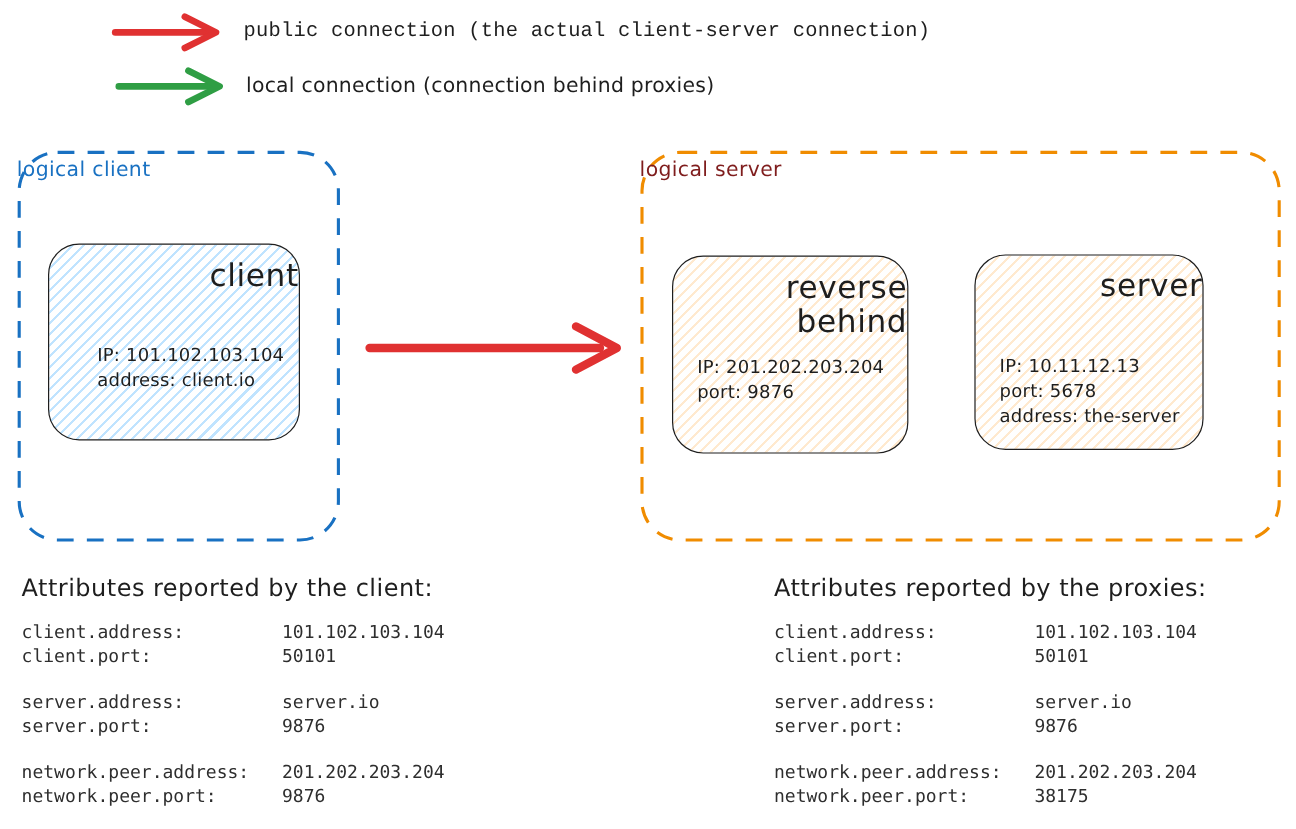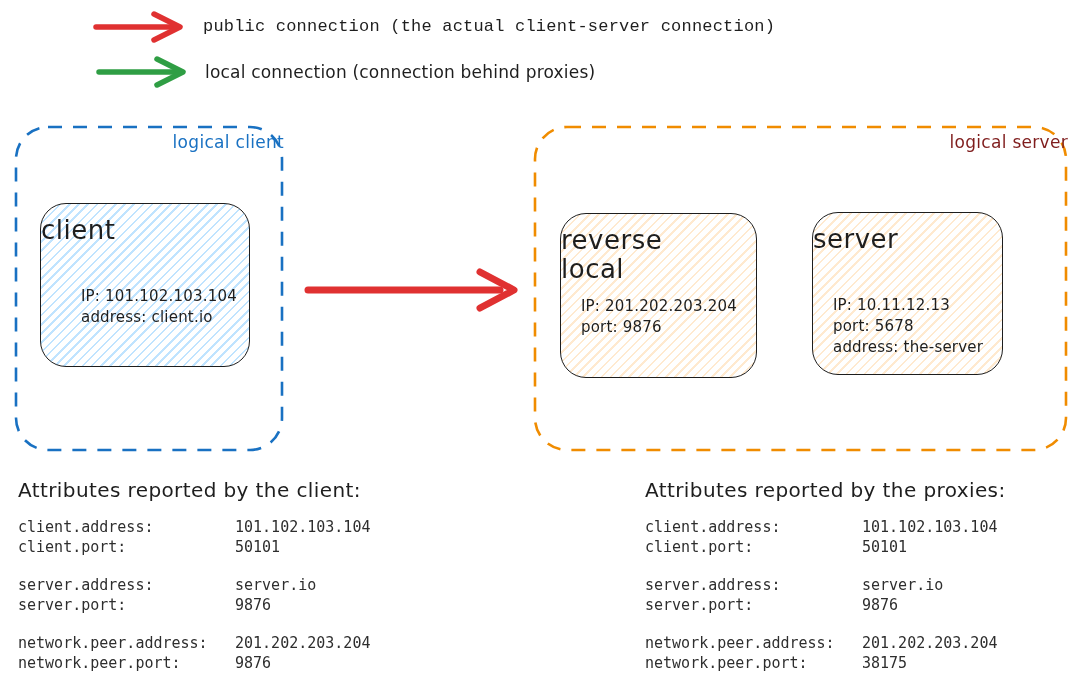--- a/index.html
+++ b/index.html
@@ -15,21 +15,21 @@
   .abs { position: absolute; }
 
   
   .legend-label { font-size: 17px; letter-spacing: 0.2px; white-space: nowrap; }
 
   
   .group { position: absolute; }
   .group-outline { position: absolute; inset: 0; }
   .group-label {
     position: absolute; top: 7px; left: 0; right: 0;
-    text-align: right; font-size: 17px; letter-spacing: 0.3px;
+    text-align: left; font-size: 17px; letter-spacing: 0.3px;
   }
   .group-label.blue  { color: #1971c2; }
   .group-label.orange{ color: #7f1d1d; }
 
   
   .node {
     position: absolute;
     border: 1.7px solid #1e1e1e;
     border-radius: 26px;
     box-sizing: border-box;
@@ -40,21 +40,21 @@
       rgba(165,216,255,0.70) 0px, rgba(165,216,255,0.70) 1.8px,
       rgba(255,255,255,0) 1.8px, rgba(255,255,255,0) 6.5px);
   }
   .hatch-orange {
     background-image: repeating-linear-gradient(135deg,
       rgba(255,216,168,0.55) 0px, rgba(255,216,168,0.55) 1.8px,
       rgba(255,255,255,0) 1.8px, rgba(255,255,255,0) 6.5px);
   }
   .node-title {
     height: 62px; padding-top: 12px;
-    text-align: left; font-size: 26px; line-height: 1.12;
+    text-align: right; font-size: 26px; line-height: 1.12;
     letter-spacing: 0.5px;
   }
   .wrap-narrow { display: inline-block; max-width: 132px; }
   .node-lines { font-size: 15px; line-height: 21px; padding-left: 20px; margin-top: 8px; letter-spacing: 0.2px; }
   .node-lines.client-pad { padding-left: 40px; }
 
   
   .attrs { position: absolute; width: 432px; }
   .attrs-heading { font-size: 20px; letter-spacing: 0.4px; margin: 0 0 15px 0; font-weight: normal; }
   .attr-group { margin-bottom: 18px; }
@@ -103,21 +103,21 @@
   </svg>
 
   <div class="group" style="left:533px; top:125px; width:535px; height:327px;">
     <svg class="group-outline" width="535" height="327">
       <rect x="2" y="2" width="531" height="323" rx="32" fill="none" stroke-width="2.6" stroke-dasharray="14 11" stroke="#f08c00"></rect>
     </svg>
     <div class="group-label orange">logical server</div>
 
     <div class="node hatch-orange" style="left:27px; top:88px; width:197px; height:165px;">
       <div class="node-title">
-        <span class="wrap-narrow">reverse local</span>
+        <span class="wrap-narrow">reverse behind</span>
       </div>
       <div class="node-lines">
         <div>IP: 201.202.203.204</div>
         <div>port: 9876</div>
       </div>
     </div>
 
     <div class="node hatch-orange" style="left:279px; top:87px; width:191px; height:163px;">
       <div class="node-title">server</div>
       <div class="node-lines">

